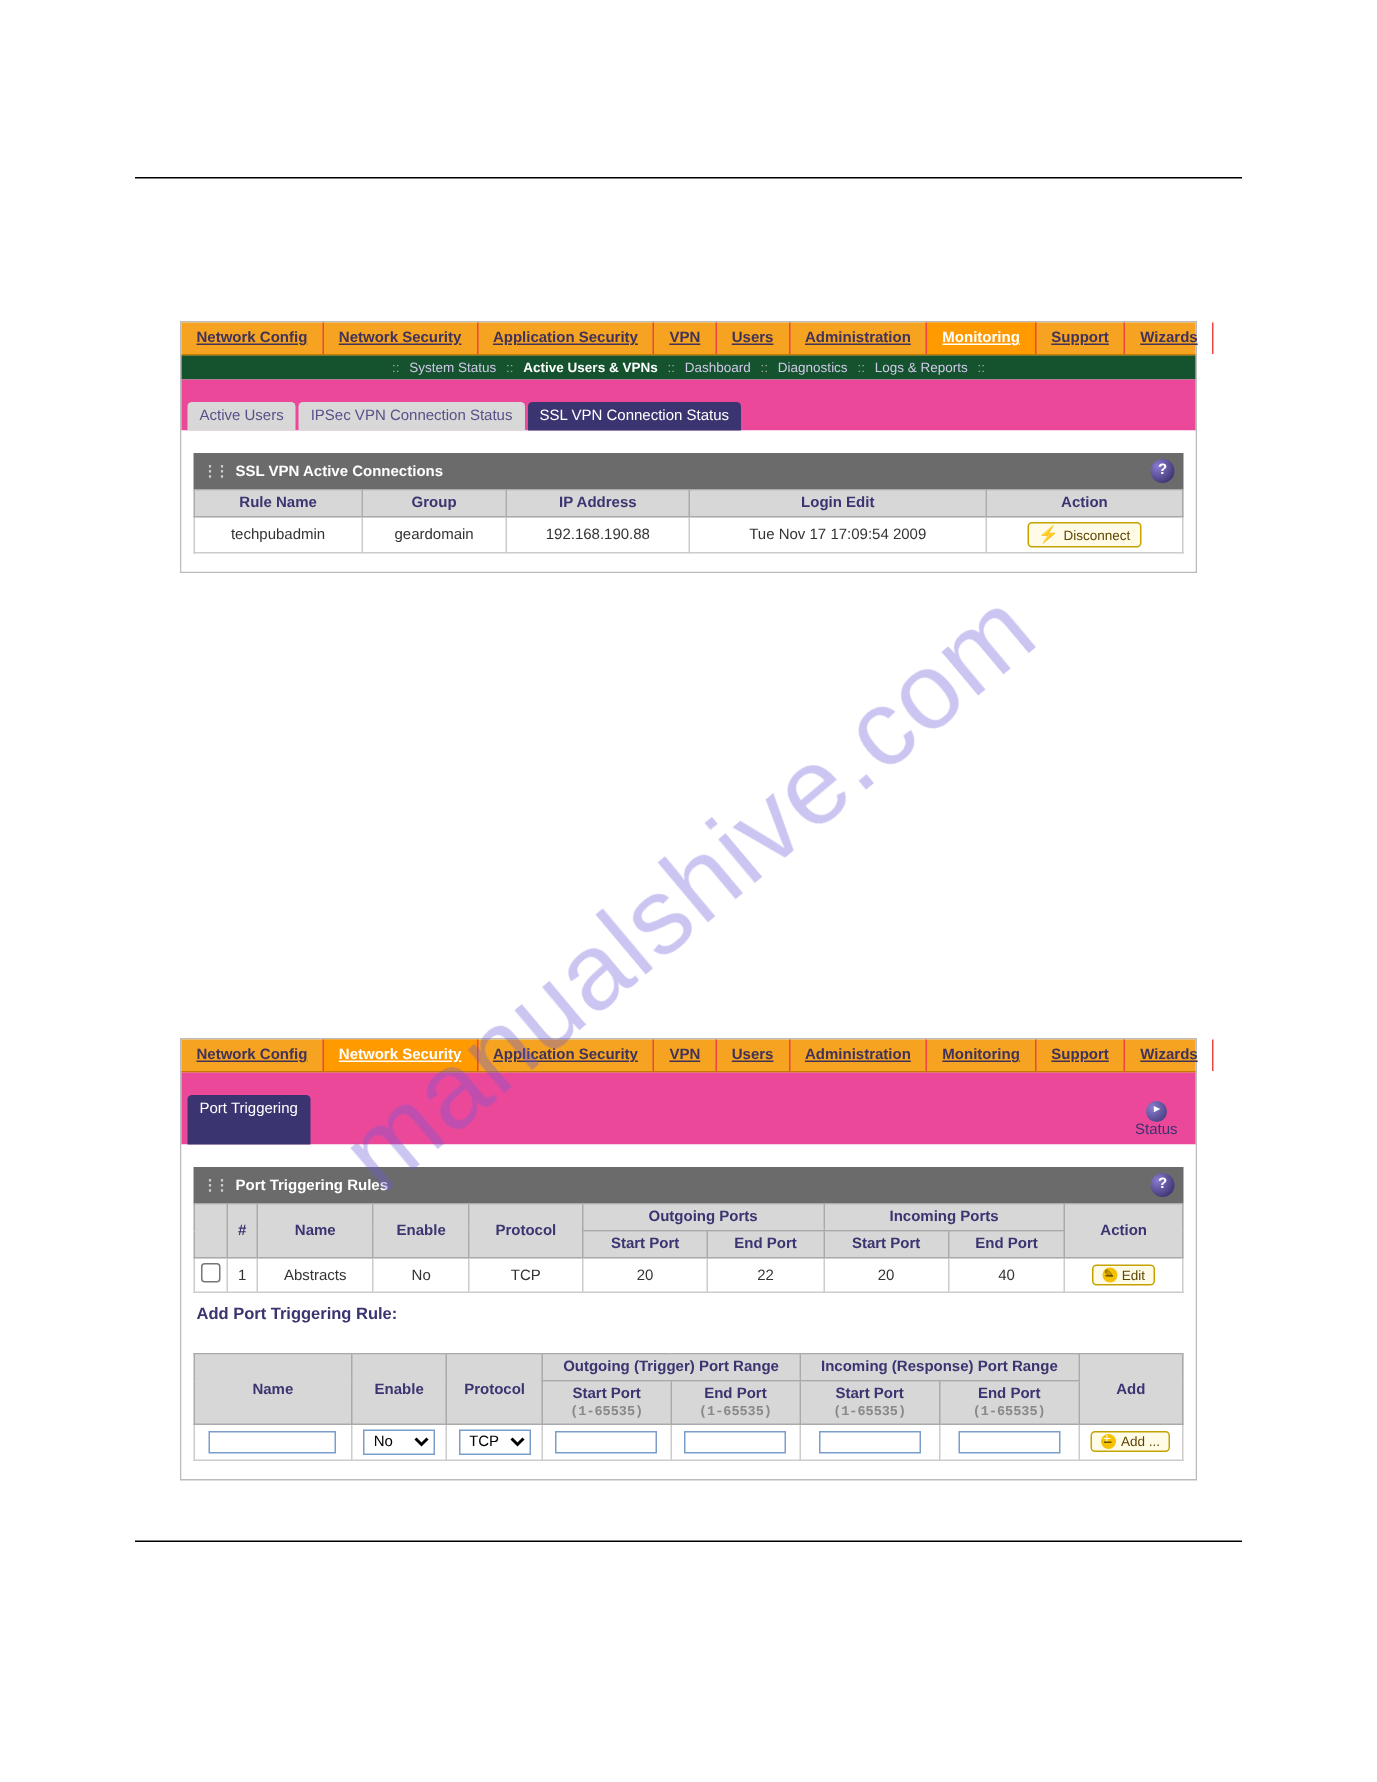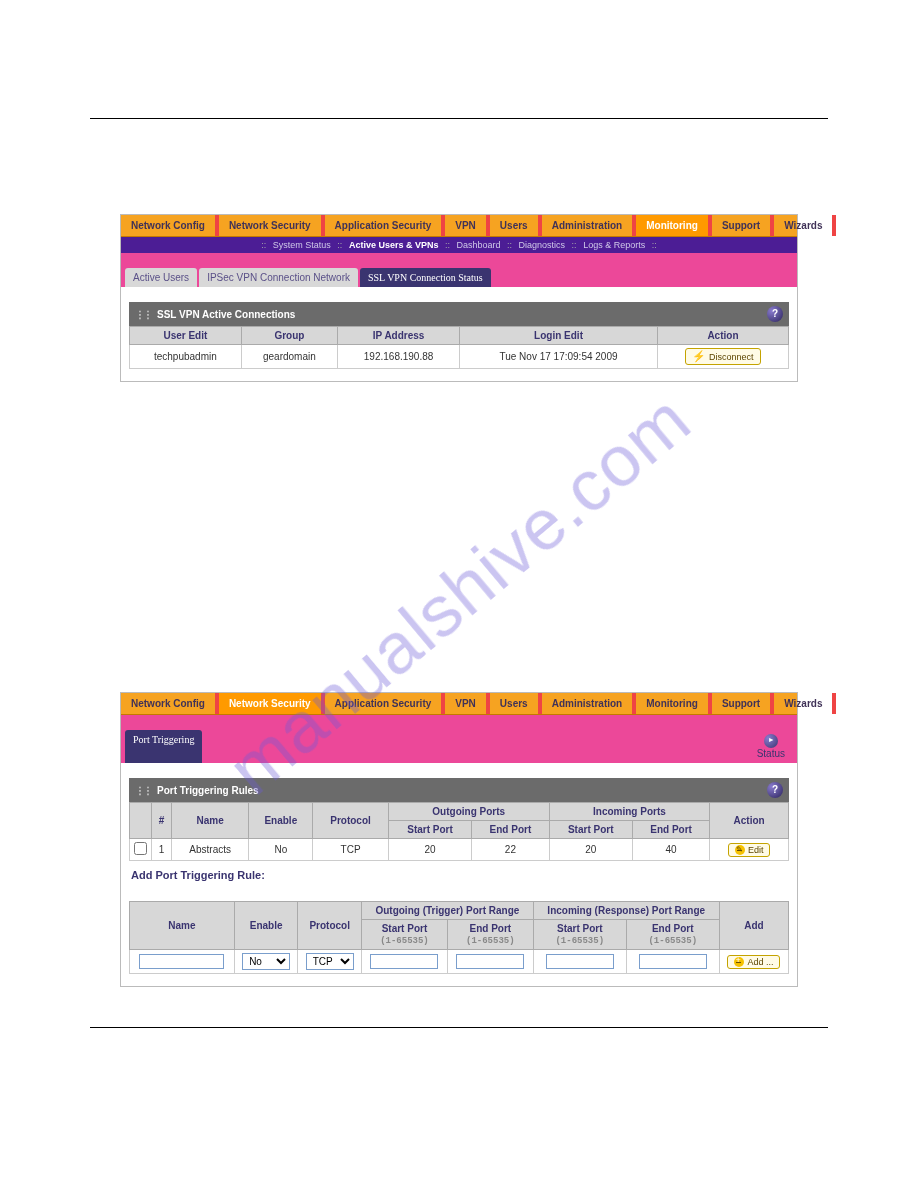--- a/index.html
+++ b/index.html
@@ -12,31 +12,31 @@
     font-size: 72px; color: #6b5bd8; opacity: 0.35; pointer-events: none; z-index: 1000;
     font-family: Arial, sans-serif; letter-spacing: 1px;
   }
 
   
   .panel { border: 1px solid #bbb; margin: 95px 30px 0 30px; background: #fff; position: relative; }
   .panel2 { margin-top: 310px; }
 
   
   .navbar { display: flex; background: #f6a321; border-bottom: 1px solid #c47a00; }
-  .nav-item { padding: 5px 10px; font-size: 10px; font-weight: bold; color: #403258; border-right: 4px solid #ef4444; cursor: pointer; white-space: nowrap; }
+  .nav-item { padding: 5px 10px; font-size: 10px; font-weight: bold; color: #403258; border-right: 1px solid #ef4444; cursor: pointer; white-space: nowrap; text-decoration: underline; }
   .nav-item.active { background: #ff9a00; color: #fff; }
-  .subnav { background: #4c1d95; color: #cfc8e8; font-size: 9px; padding: 3px 0; text-align: center; }
+  .subnav { background: #14532d; color: #cfc8e8; font-size: 9px; padding: 3px 0; text-align: center; }
   .subnav span.active { color: #fff; font-weight: bold; }
   .subnav span.sep { color: #aaa; margin: 0 4px; }
   .subnav a { color: #cfc8e8; text-decoration: none; cursor: pointer; }
 
   
   .tabrow { display: flex; padding: 15px 4px 0 4px; gap: 2px; background: #ec4899; }
   .tab { background: #d8d8d8; padding: 4px 8px; font-size: 10px; color: #5a5088; border-radius: 3px 3px 0 0; cursor: pointer; }
-  .tab.active { background: #3a3470; color: #fff; font-family: Liberation Serif, serif; }
+  .tab.active { background: #3a3470; color: #fff; }
 
   .tabrow-right { display: flex; justify-content: flex-end; align-items: center; padding: 4px 8px; flex: 1; }
   .status-link { color: #3a3470; font-size: 10px; cursor: pointer; display: flex; align-items: center; gap: 0; flex-direction: column; }
   .circle-icon { width: 14px; height: 14px; border-radius: 50%; background: radial-gradient(circle at 30% 30%, #8a7ccf, #3a3470); display: inline-block; position: relative; }
   .circle-icon::after { content: "►"; color: #fff; font-size: 7px; position: absolute; left: 4px; top: 2px; }
 
   .content { padding: 15px 8px 12px 8px; background: #fff; }
 
   
   .section-bar { background: #6b6b6b; color: #fff; font-size: 10px; font-weight: bold; padding: 4px 6px; display: flex; align-items: center; }
@@ -99,33 +99,33 @@
       <span class="sep">::</span>
       <a>Dashboard</a>
       <span class="sep">::</span>
       <a>Diagnostics</a>
       <span class="sep">::</span>
       <a>Logs &amp; Reports</a>
       <span class="sep">::</span>
     </div>
     <div class="tabrow">
       <div class="tab">Active Users</div>
-      <div class="tab">IPSec VPN Connection Network</div>
+      <div class="tab">IPSec VPN Connection Status</div>
       <div class="tab active">SSL VPN Connection Status</div>
     </div>
     <div class="content">
       <div class="section-bar">
         <span class="grip">⋮⋮</span>
         <span>SSL VPN Active Connections</span>
         <span class="help">?</span>
       </div>
       <table class="data">
         <tbody>
             <tr>
-          <th>User Edit</th>
+          <th>Rule Name</th>
           <th>Group</th>
           <th>IP Address</th>
           <th>Login Edit</th>
           <th>Action</th>
         </tr>
         <tr>
           <td>techpubadmin</td>
           <td>geardomain</td>
           <td>192.168.190.88</td>
           <td>Tue Nov 17 17:09:54 2009</td>

